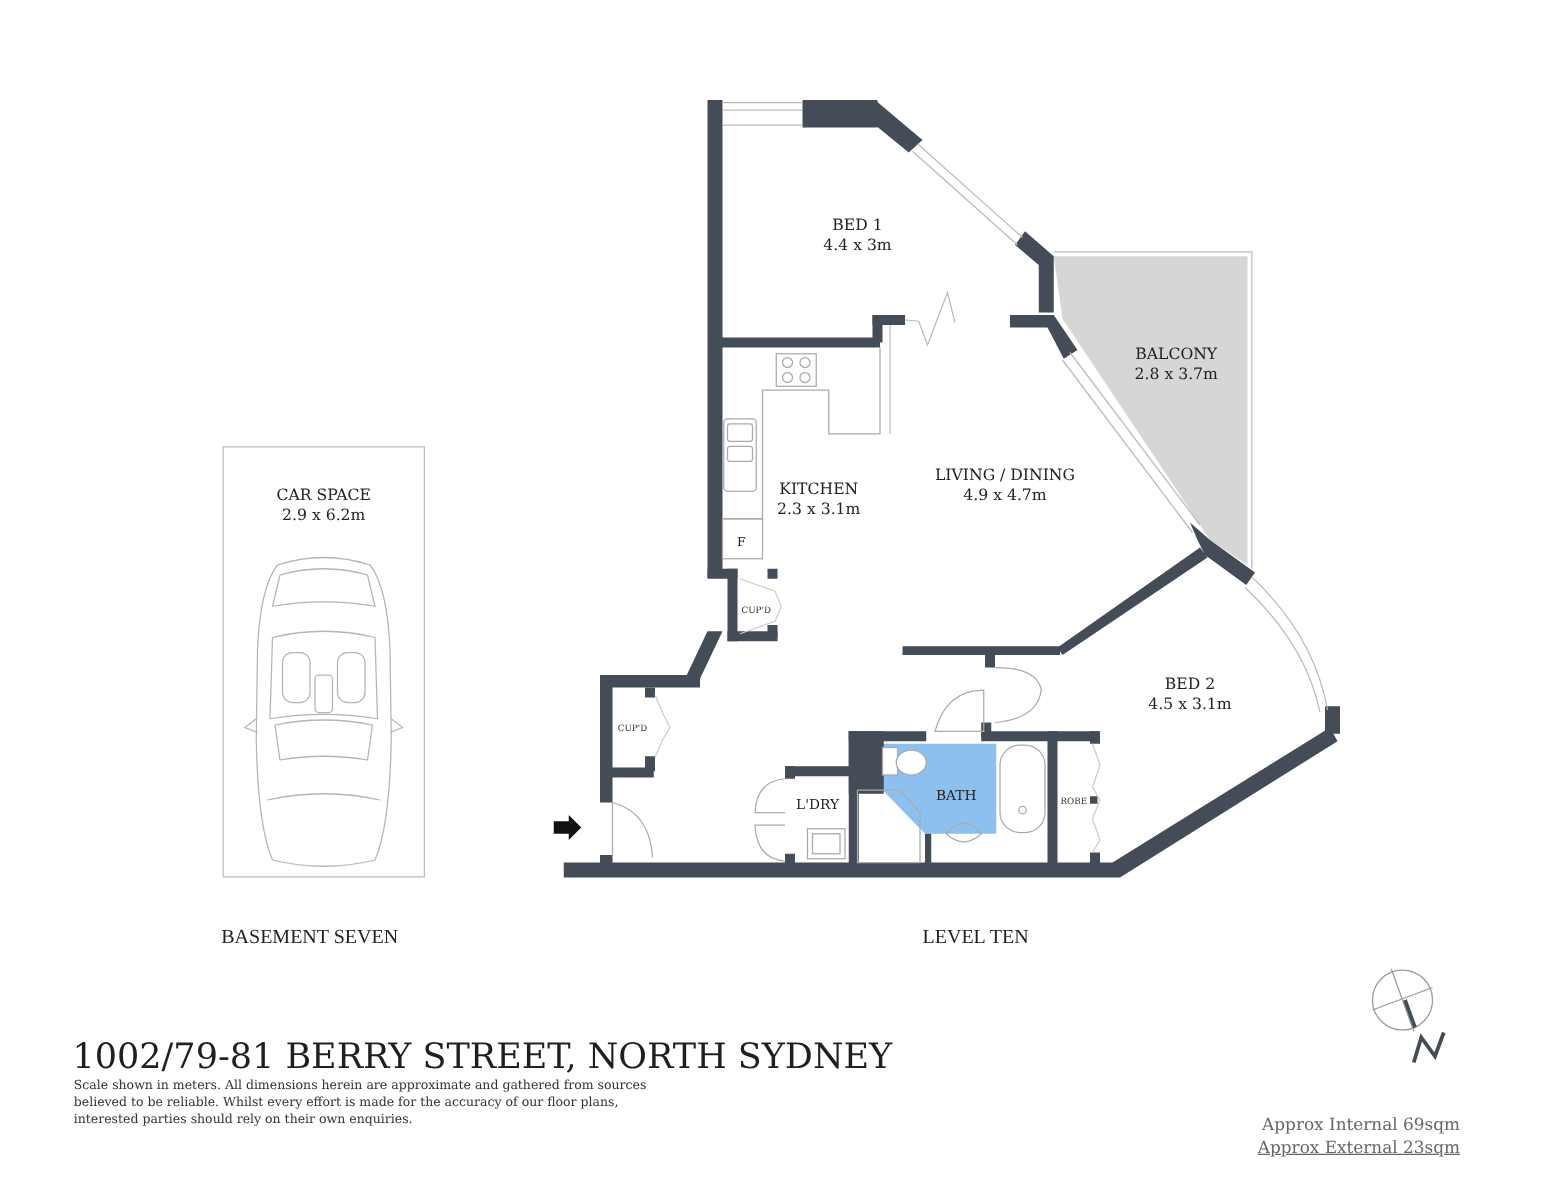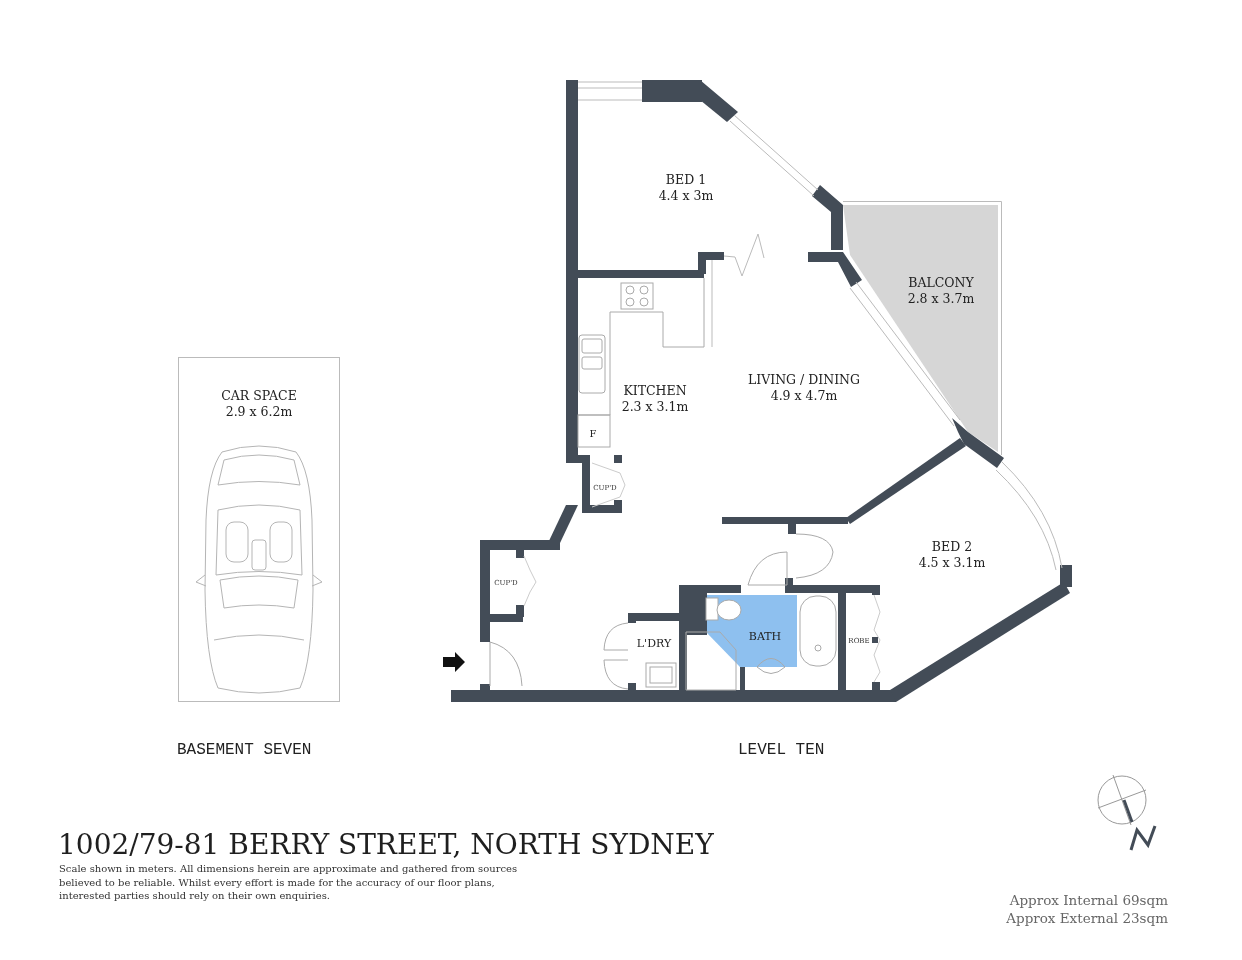--- a/index.html
+++ b/index.html
@@ -3,21 +3,21 @@
 <meta charset="utf-8">
 <style>
   html, body { margin:0; padding:0; background:#ffffff; }
   body { width:1242px; height:960px; position:relative; overflow:hidden; font-family:"DejaVu Serif", serif; color:#222; }
   svg#plan { position:absolute; left:0; top:0; }
   .lbl { font-family:"DejaVu Serif", serif; font-size:12.5px; fill:#222; text-anchor:middle; }
   .lbl-sm { font-family:"DejaVu Serif", serif; font-size:7px; fill:#333; text-anchor:middle; }
   .wall { fill:#434c57; }
   .thin { stroke:#bbbbbb; fill:none; stroke-width:1; }
   .fix { stroke:#aaaaaa; fill:none; stroke-width:1; }
-  .level { position:absolute; font-size:16px; color:#222; font-family:Liberation Mono, monospace; white-space:nowrap; }
+  .level { position:absolute; font-size:16px; color:#222; font-family:Liberation Serif, serif; white-space:nowrap; }
   .title { position:absolute; left:58px; top:828px; font-size:28px; color:#1f1f1f; white-space:nowrap; }
   .disc { position:absolute; left:59px; top:862px; width:480px; font-family:"DejaVu Serif", serif; font-size:10px; line-height:13.5px; color:#333; }
   .area { position:absolute; right:74px; font-size:13.5px; color:#666; white-space:nowrap; text-align:right;margin-top:32px; }
 </style>
 </head>
 <body>
 
 <svg id="plan" width="1242" height="960" viewBox="0 0 1242 960">
 
   <g>
@@ -177,13 +177,13 @@
   </g>
 </svg>
 
 <div class="level" style="left:177px; top:741px;">BASEMENT SEVEN</div>
 <div class="level" style="left:713px; top:741px;margin-left:25px;">LEVEL TEN</div>
 
 <div class="title">1002/79-81 BERRY STREET, NORTH SYDNEY</div>
 <div class="disc">Scale shown in meters. All dimensions herein are approximate and gathered from sources believed to be  reliable. Whilst every effort is made for the accuracy of our floor plans, interested parties should rely on their own enquiries.</div>
 
 <div class="area" style="top:860px;">Approx Internal 69sqm</div>
-<div class="area" style="top:878px;">Approx External 23sqm</div>
+<div class="area" style="top:878px;text-decoration:underline;">Approx External 23sqm</div>
 
 </body></html>

